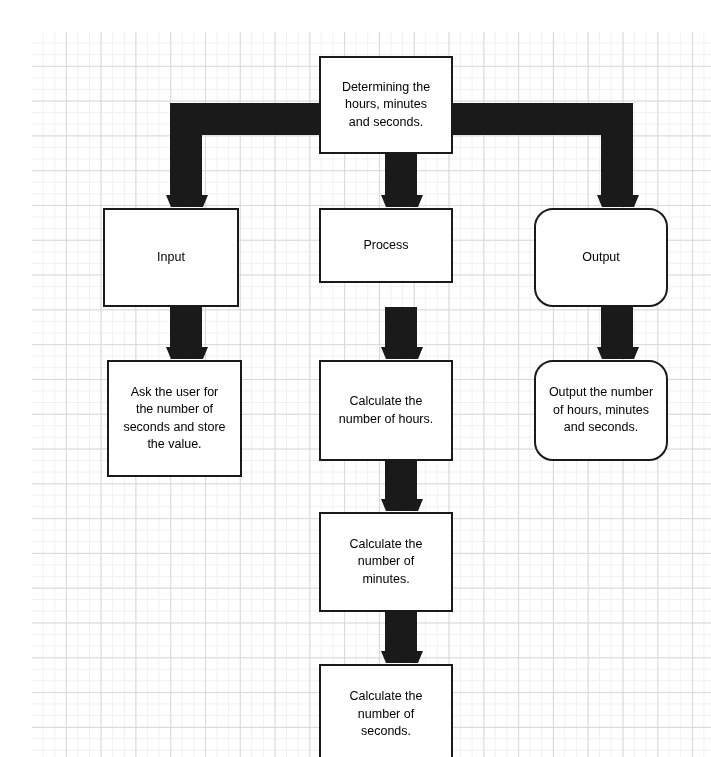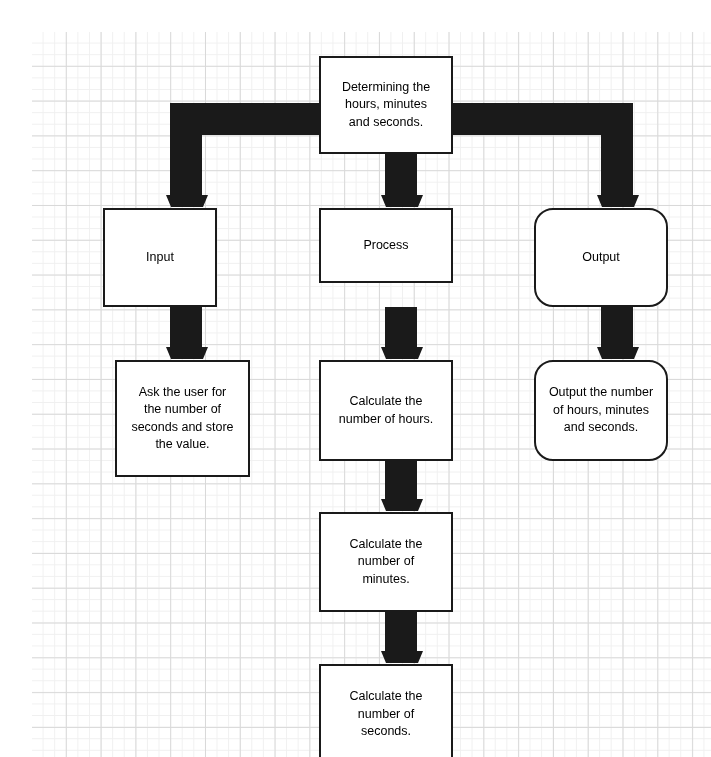--- a/index.html
+++ b/index.html
@@ -96,27 +96,27 @@
   <div class="edge v" style="left:353px; top:429px; height:39px;"></div>
   <div class="arrowhead" style="left:348.5px; top:467px;"></div>
 
   <div class="edge v" style="left:353px; top:580px; height:39px;"></div>
   <div class="arrowhead" style="left:348.5px; top:619px;"></div>
 
   <div class="node" style="left:287px; top:24px; width:134px; height:98px;">Determining the
 hours, minutes
 and seconds.</div>
 
-  <div class="node" style="left:71px; top:176px; width:114px; height:99px;">Input</div>
+  <div class="node" style="left:71px; top:176px; width:136px; height:99px;">Input</div>
 
   <div class="node" style="left:287px; top:176px; width:134px; height:75px;">Process</div>
 
   <div class="node" style="left:502px; top:176px; width:134px; height:99px;border-radius:19px;">Output</div>
 
-  <div class="node" style="left:83px; top:328px; width:135px; height:117px;">Ask the user for
+  <div class="node" style="left:75px; top:328px; width:135px; height:117px;">Ask the user for
 the number of
 seconds and store
 the value.</div>
 
   <div class="node" style="left:287px; top:328px; width:134px; height:101px;">Calculate the
 number of hours.</div>
 
   <div class="node" style="left:502px; top:328px; width:134px; height:101px;border-radius:19px;">Output the number
 of hours, minutes
 and seconds.</div>

